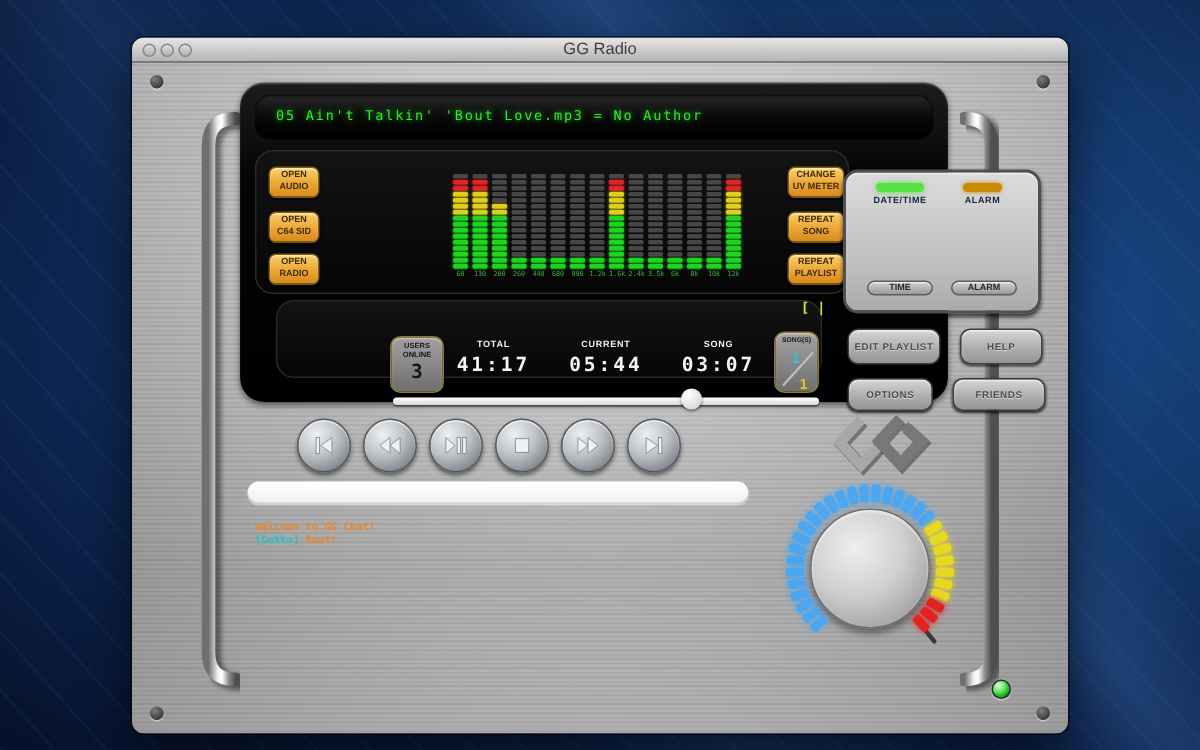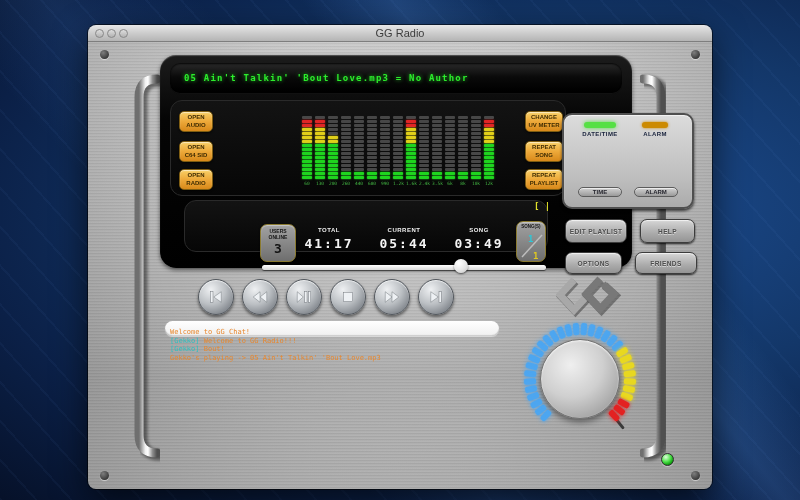--- a/index.html
+++ b/index.html
@@ -55,21 +55,21 @@
     background:linear-gradient(180deg,#1c1c1c,#050505 30%,#000);
     box-shadow:inset 0 1px 1px rgba(255,255,255,.25), 0 2px 4px rgba(0,0,0,.55);
   }
   .songstrip {
     position:absolute; left:10px; top:8px; width:452px; height:31px;
     border-radius:10px; background:linear-gradient(180deg,#2a2a2a,#0a0a0a 45%,#000 90%);
     box-shadow:inset 0 1px 2px rgba(0,0,0,.9), inset 0 -1px 0 rgba(255,255,255,.07);
   }
   .songtext {
     position:absolute; left:14px; top:10px; white-space:pre;
-    font-family:"DejaVu Sans Mono",monospace; font-weight:bold; font-size:9px;
+    font-family:"DejaVu Sans Mono",monospace; font-weight:normal; font-size:9px;
     letter-spacing:1.2px; color:#2ced2c; text-shadow:0 0 4px rgba(44,237,44,.8);
   }
   .subzone {
     position:absolute; background:linear-gradient(180deg,#131313,#060606);
     border:1px solid #2a2a2a; border-radius:12px;
   }
   .zone-meter { left:10px; top:45px; width:396px; height:96px; }
   .zone-stats { left:24px; top:145px; width:364px; height:52px; }
 
   .btn-orange {
@@ -168,22 +168,22 @@
     width:36px; height:36px; border-radius:50%;
     background:radial-gradient(circle at 35% 28%, #eef0f2, #bcc0c4 45%, #84898f 78%, #676c72);
     border:1px solid #53585e; box-shadow:0 2px 3px rgba(0,0,0,.5), inset 0 1px 1px rgba(255,255,255,.7);
     display:flex; align-items:center; justify-content:center; cursor:pointer;
   }
   .tbtn svg { width:18px; height:18px; }
 
   
   .chat-input { position:absolute; left:77px; top:279px; width:334px; height:15px; border-radius:8px;
     background:linear-gradient(180deg,#ffffff,#f0f0f0); box-shadow:inset 0 -1px 1px rgba(0,0,0,.15), 0 1px 1px rgba(255,255,255,.5); border:none; }
-  .chat { position:absolute; left:82px; top:286px; width:320px;
-    font-family:"DejaVu Sans Mono",monospace; font-weight:normal; font-size:7px; line-height:8.5px; }
+  .chat { position:absolute; left:82px; top:305px; width:320px;
+    font-family:"DejaVu Sans Mono",monospace; font-weight:bold; font-size:7px; line-height:8.5px; }
   .chat .nm { }
   
   
   .logo { position:absolute; left:468px; top:232px; }
 
   
   .knob-wrap { position:absolute; left:432px; top:277px; width:120px; height:120px; }
   .kseg { position:absolute; left:57px; top:54px; width:6px; height:12px; border-radius:2px; }
   .knob-face {
     position:absolute; left:20px; top:20px; width:80px; height:80px; border-radius:50%;
@@ -555,21 +555,21 @@
         <div class="statbox usersbox">
           <div class="cap">USERS
 ONLINE</div>
           <div class="num">3</div>
         </div>
         <div class="stat-label" style="left:139px">TOTAL</div>
         <div class="stat-value" style="left:129px">41:17</div>
         <div class="stat-label" style="left:214px">CURRENT</div>
         <div class="stat-value" style="left:204px">05:44</div>
         <div class="stat-label" style="left:289px">SONG</div>
-        <div class="stat-value" style="left:279px">03:49</div>
+        <div class="stat-value" style="left:279px">03:07</div>
 
         <div class="statbox songsbox">
           <div class="cap">SONG(S)</div>
           <svg width="30" height="32">
             <line x1="5" y1="27" x2="25" y2="5" stroke="#bdbdbd" stroke-width="1.5"></line>
             <text id="songIdx" x="11" y="12" font-size="9" font-weight="bold" font-family="DejaVu Sans Mono, monospace" fill="#2cc8d8">1</text>
             <text id="songCnt" x="16" y="29" font-size="9" font-weight="bold" font-family="DejaVu Sans Mono, monospace" fill="#e0c820">1</text>
           </svg>
         </div>
 
@@ -638,23 +638,21 @@
                 <polygon points="5,5 15,12 5,19"></polygon>
                 <rect x="16" y="5" width="3" height="14"></rect>
               </g>
             </svg>
           </div>
         </div>
 
       <input class="chat-input" value="" style="">
       <div class="chat" id="chat">
           <div><span style="color: rgb(232, 135, 45);">Welcome to GG Chat!</span></div>
-          <div><span class="nm" style="color: rgb(44, 192, 192);">[Gekko] </span><span style="color: rgb(232, 135, 45);">Welcome to GG Radio!!!</span></div>
           <div><span class="nm" style="color: rgb(44, 192, 192);">[Gekko] </span><span style="color: rgb(232, 135, 45);">Bout!</span></div>
-          <div><span style="color: rgb(232, 135, 45);">Gekko's playing -&gt; 05 Ain't Talkin' 'Bout Love.mp3</span></div>
         </div>
 
       <svg class="logo" width="68" height="44" viewBox="0 0 68 44">
         <g fill="none" stroke-linejoin="miter">
           <path d="M18 6 L4 21 L18 36 L31 22" stroke="rgba(0,0,0,.35)" stroke-width="8" transform="translate(1.5,1.5)"></path>
           <path d="M18 6 L4 21 L18 36 L31 22" stroke="#a8a8a8" stroke-width="7"></path>
           <path d="M44 5 L30 20 L44 35 L58 20 L47 10" stroke="rgba(0,0,0,.35)" stroke-width="8" transform="translate(1.5,1.5)"></path>
           <path d="M44 5 L30 20 L44 35 L58 20 L47 10" stroke="#787878" stroke-width="7"></path>
         </g>
       </svg>

